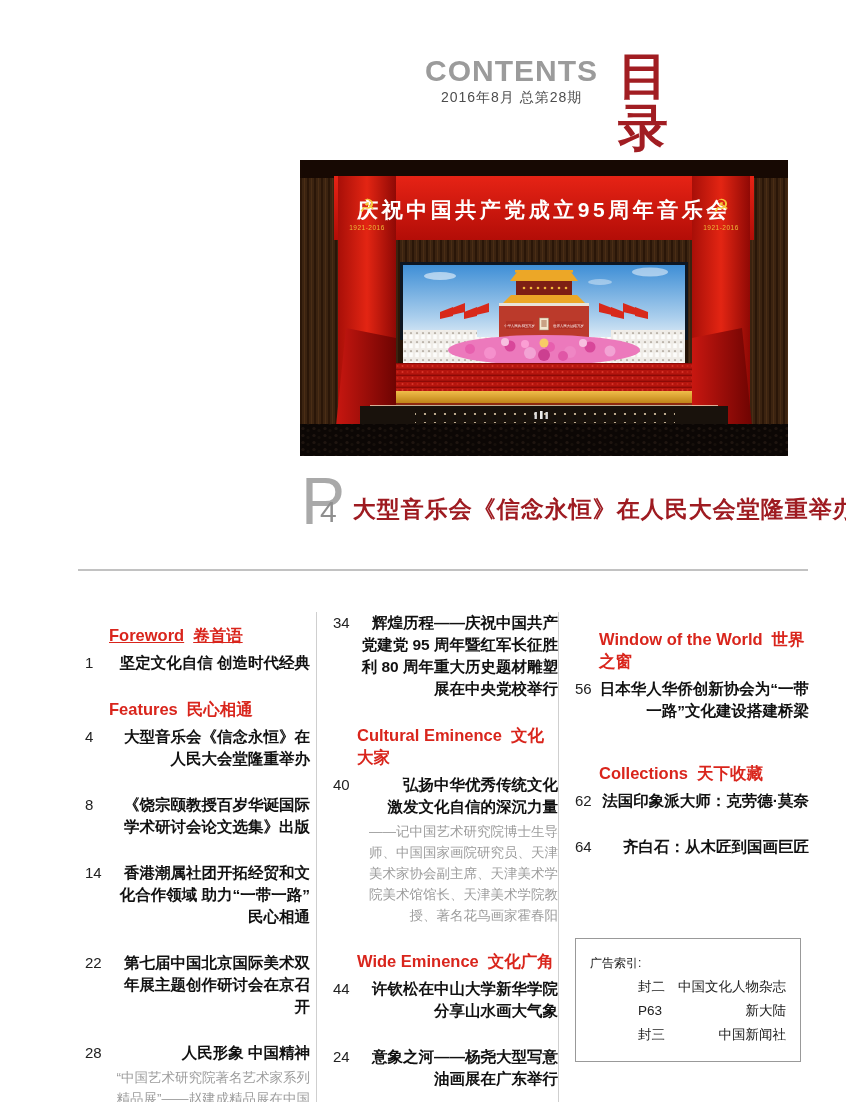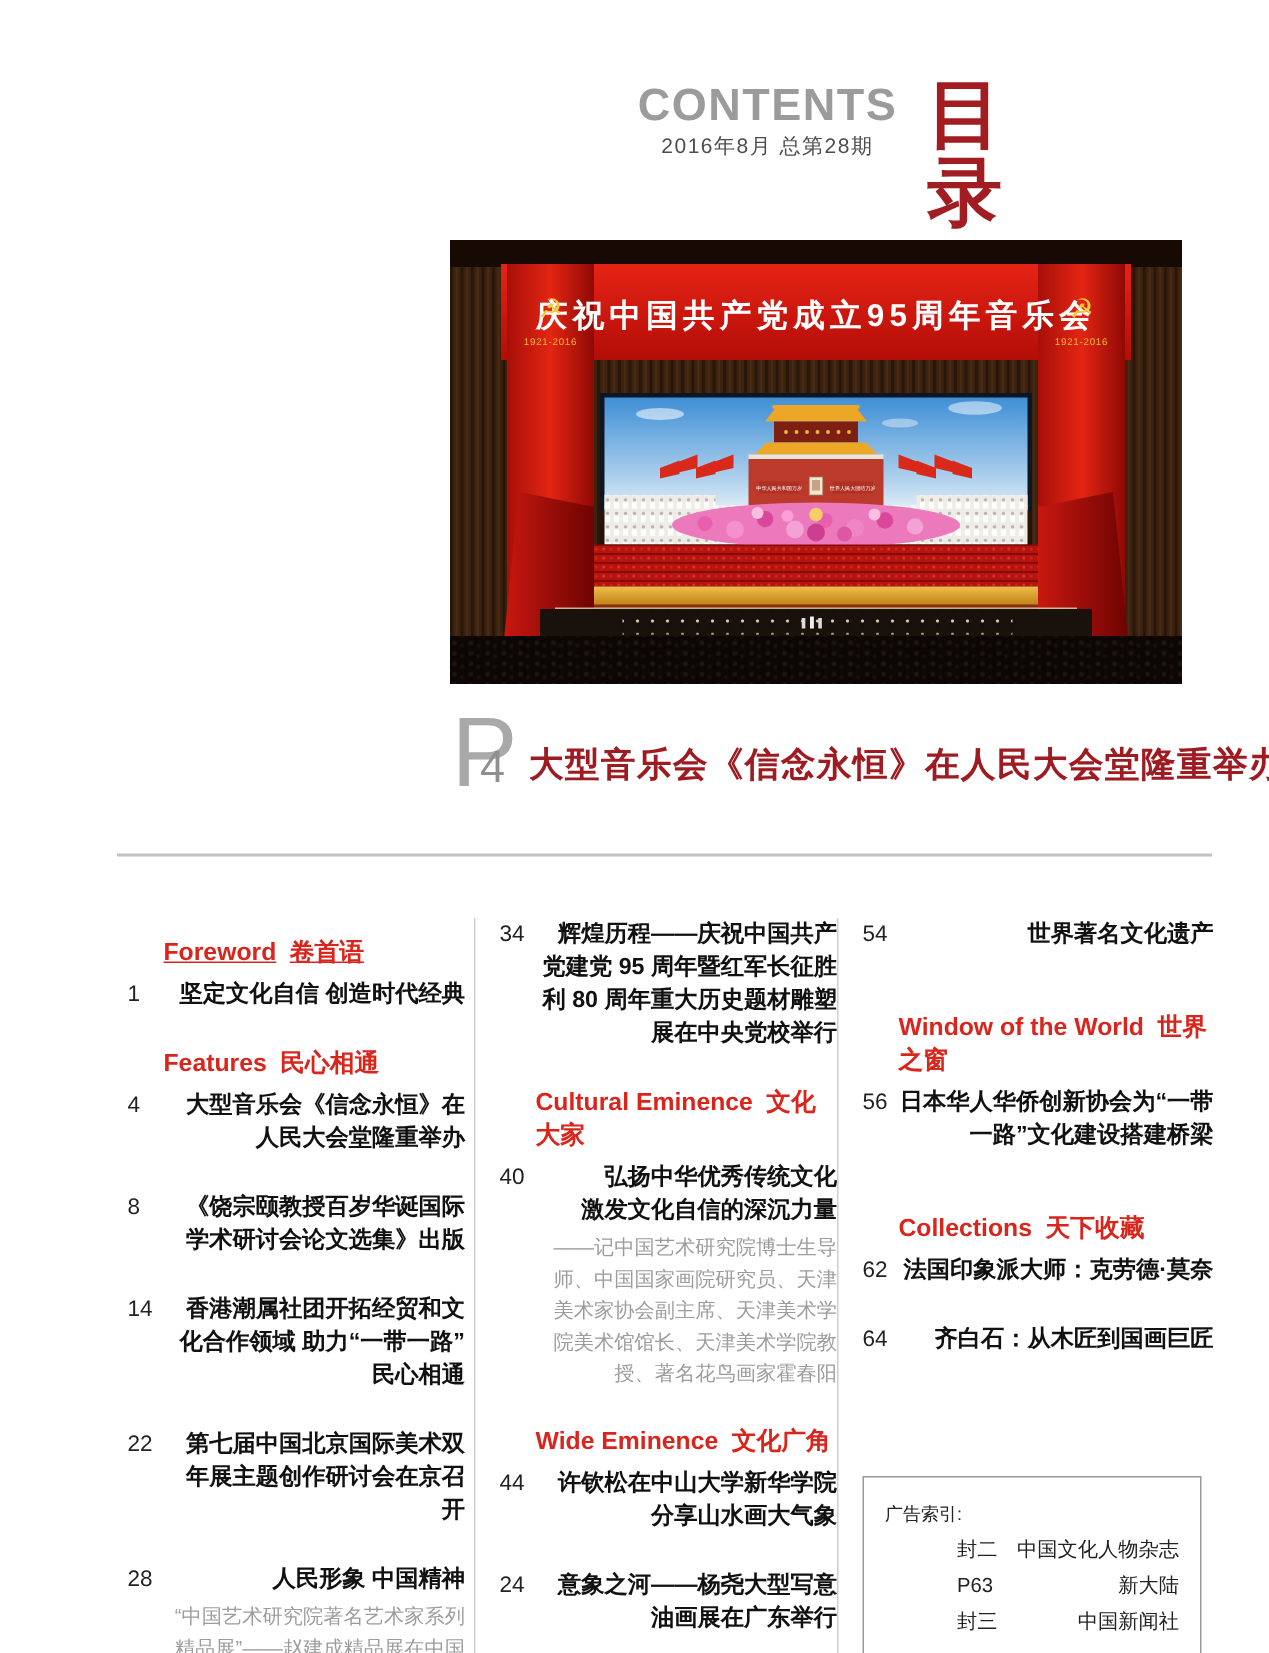--- a/index.html
+++ b/index.html
@@ -295,26 +295,20 @@
       <div class="item">
         <div class="num">24</div>
         <div class="tx">
             <div class="t">意象之河——杨尧大型写意油画展在广东举行</div>
           </div>
       </div>
 
     </div>
 
     <div class="col col3">
-      <div class="item">
-        <div class="num">54</div>
-        <div class="tx">
-            <div class="t">世界著名文化遗产</div>
-          </div>
-      </div>
 
       <div class="sec-head">
         <span class="en">Window of the World</span><span class="cn">世界之窗</span>
       </div>
       <div class="item">
         <div class="num">56</div>
         <div class="tx">
             <div class="t">日本华人华侨创新协会为“一带一路”文化建设搭建桥梁</div>
           </div>
       </div>

